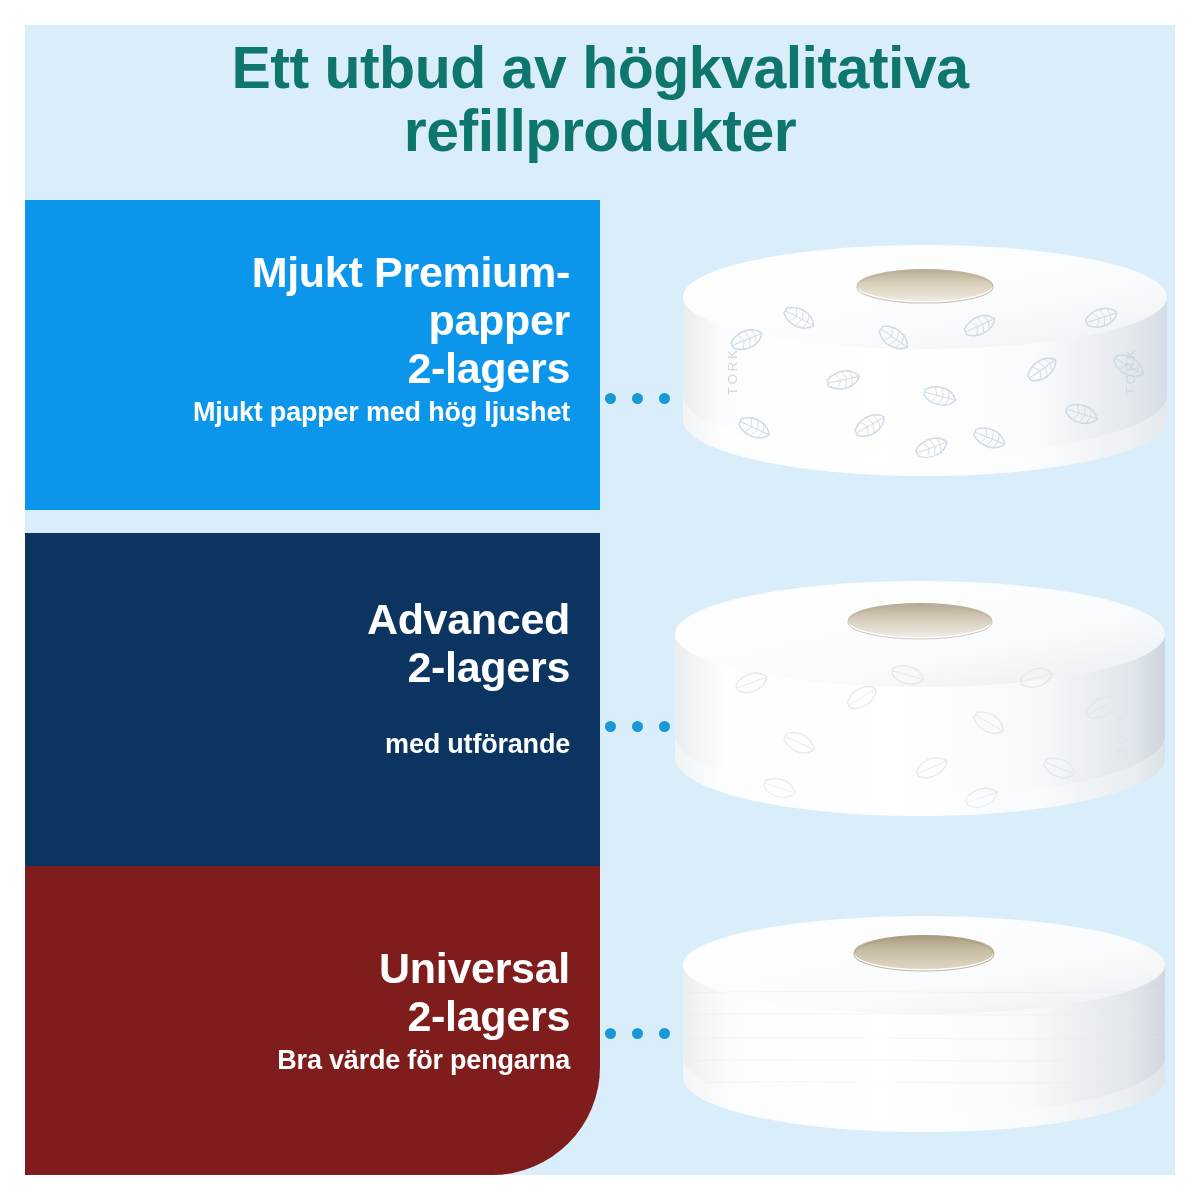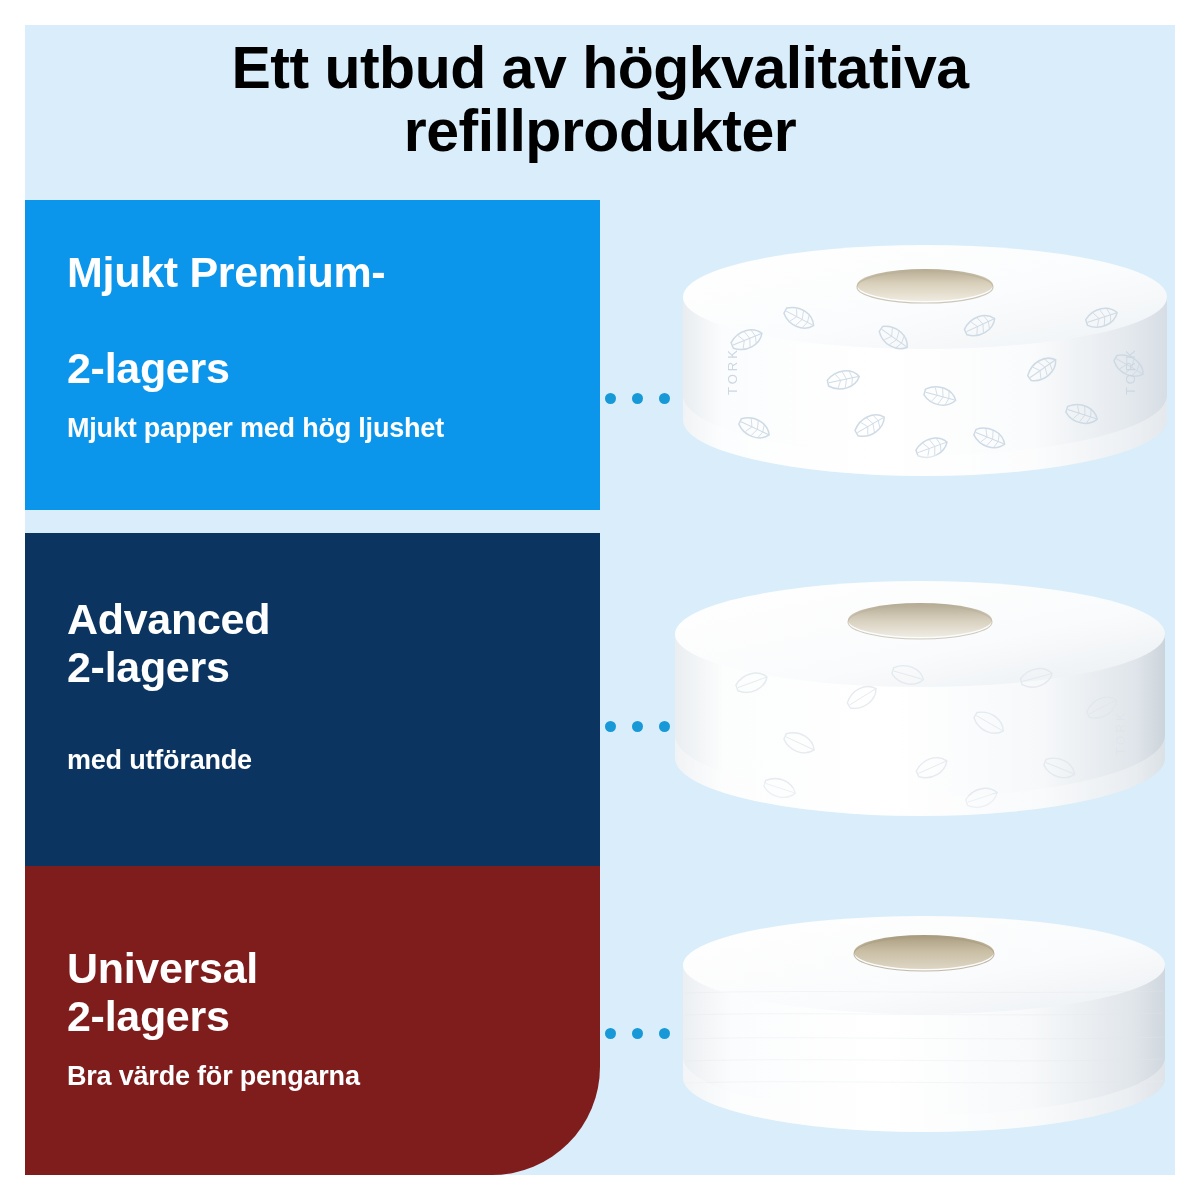--- a/index.html
+++ b/index.html
@@ -6,31 +6,31 @@
   body{width:1200px;height:1200px;overflow:hidden;font-family:"Liberation Sans",sans-serif;}
 
   #stage{position:relative;width:1200px;height:1200px;background:#ffffff;}
 
   
   #canvas{position:absolute;left:25px;top:25px;width:1150px;height:1150px;background:#d9eefa;overflow:hidden;}
 
   
   #title{
     position:absolute;left:0;top:12px;width:1150px;
-    text-align:center;color:#000000;font-weight:bold;
+    text-align:center;color:#0f766e;font-weight:bold;
     font-size:59px;line-height:1.07;letter-spacing:-0.5px;
     font-family:"Liberation Sans",sans-serif;
   }
   #title .l2{display:block;}
 
   
   .panel{position:absolute;left:0;width:575px;box-sizing:border-box;padding:0 42px;}
-  .panel .inner{position:absolute;left:42px;right:30px;}
+  .panel .inner{position:absolute;left:42px;right:30px;text-align:right;}
   .p-title{font-weight:bold;color:#ffffff;font-size:43px;line-height:1.12;letter-spacing:-0.3px;}
-  .p-sub{font-weight:bold;color:#ffffff;font-size:27px;line-height:1.2;letter-spacing:-0.2px;margin-top:20px;}
+  .p-sub{font-weight:bold;color:#ffffff;font-size:27px;line-height:1.2;letter-spacing:-0.2px;margin-top:4px;}
 
   #panel1{top:175px;height:310px;background:#0c96eb;}
   #panel1 .inner{top:48px;}
   #panel2{top:508px;height:360px;background:#0b3560;}
   #panel2 .inner{top:62px;}
   #panel3{top:841px;height:309px;background:#7f1d1d;border-bottom-right-radius:108px;}
   #panel3 .inner{top:78px;}
 
   
   .connector{position:absolute;height:46px;display:flex;align-items:center;}
@@ -58,21 +58,21 @@
 
     <div id="title">
       <span>Ett utbud av högkvalitativa</span>
       <span class="l2">refillprodukter</span>
     </div>
 
     <div class="panel" id="panel1">
       <div class="inner">
         <div class="p-title">
           <span>Mjukt Premium-</span><br>
-          <br>
+          <span>papper</span><br>
           <span>2-lagers</span>
         </div>
         <div class="p-sub">Mjukt papper med hög ljushet</div>
       </div>
     </div>
 
     <div class="panel" id="panel2">
       <div class="inner">
         <div class="p-title">
           <span>Advanced</span><br>

